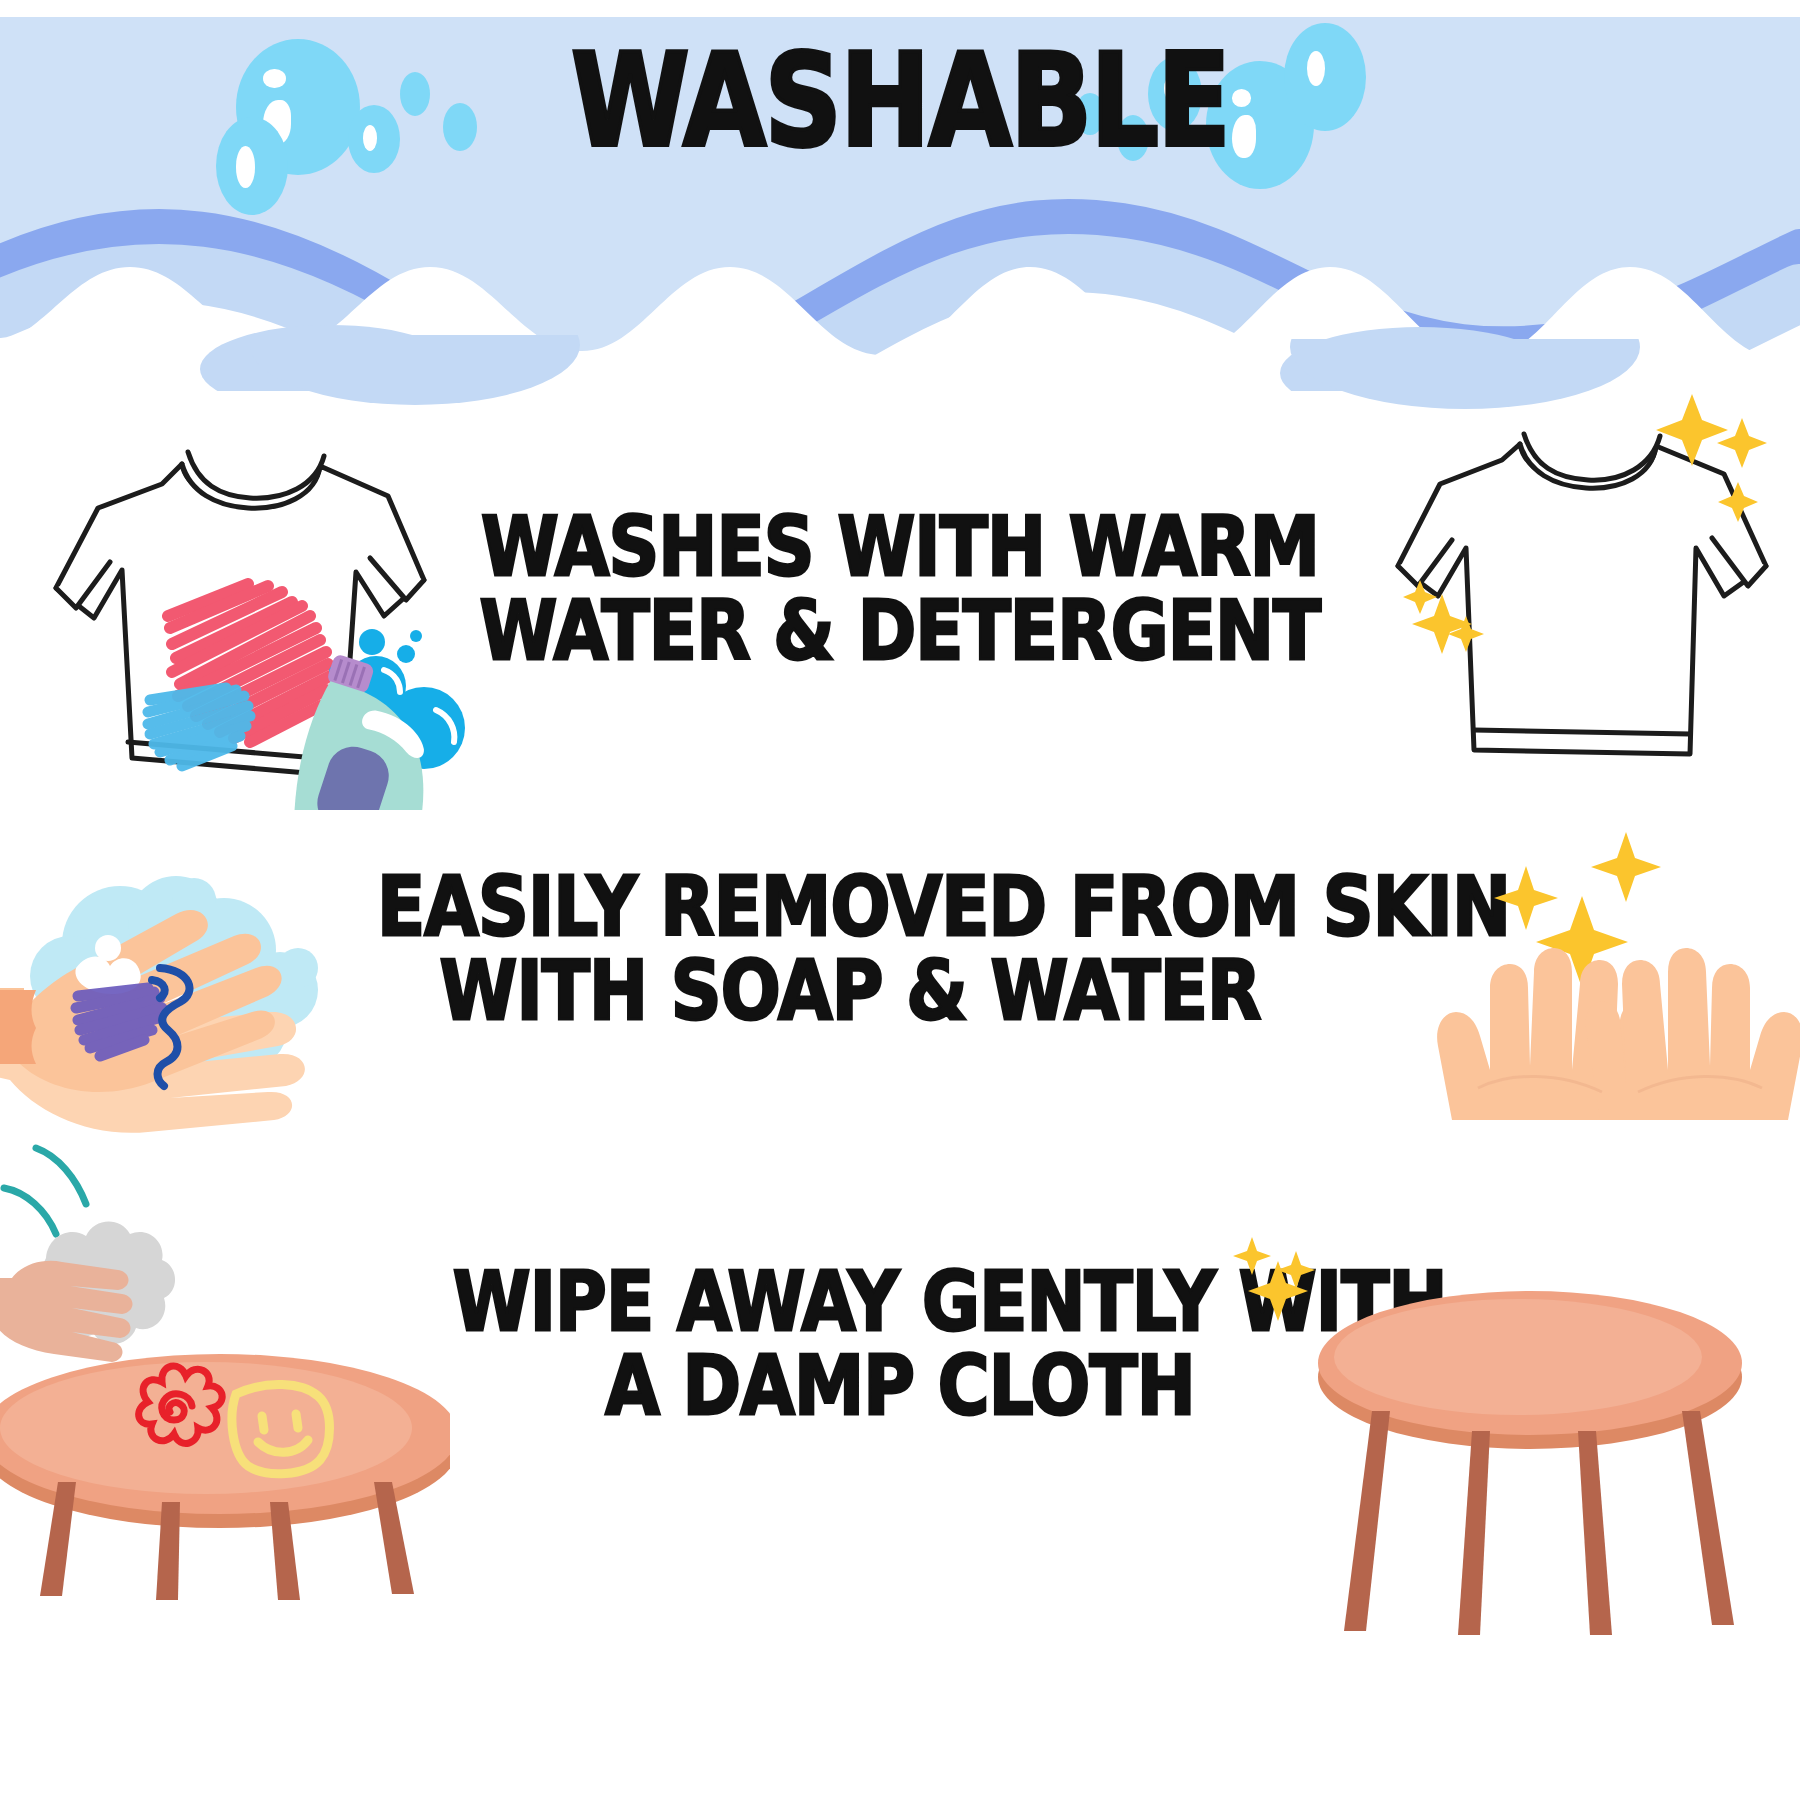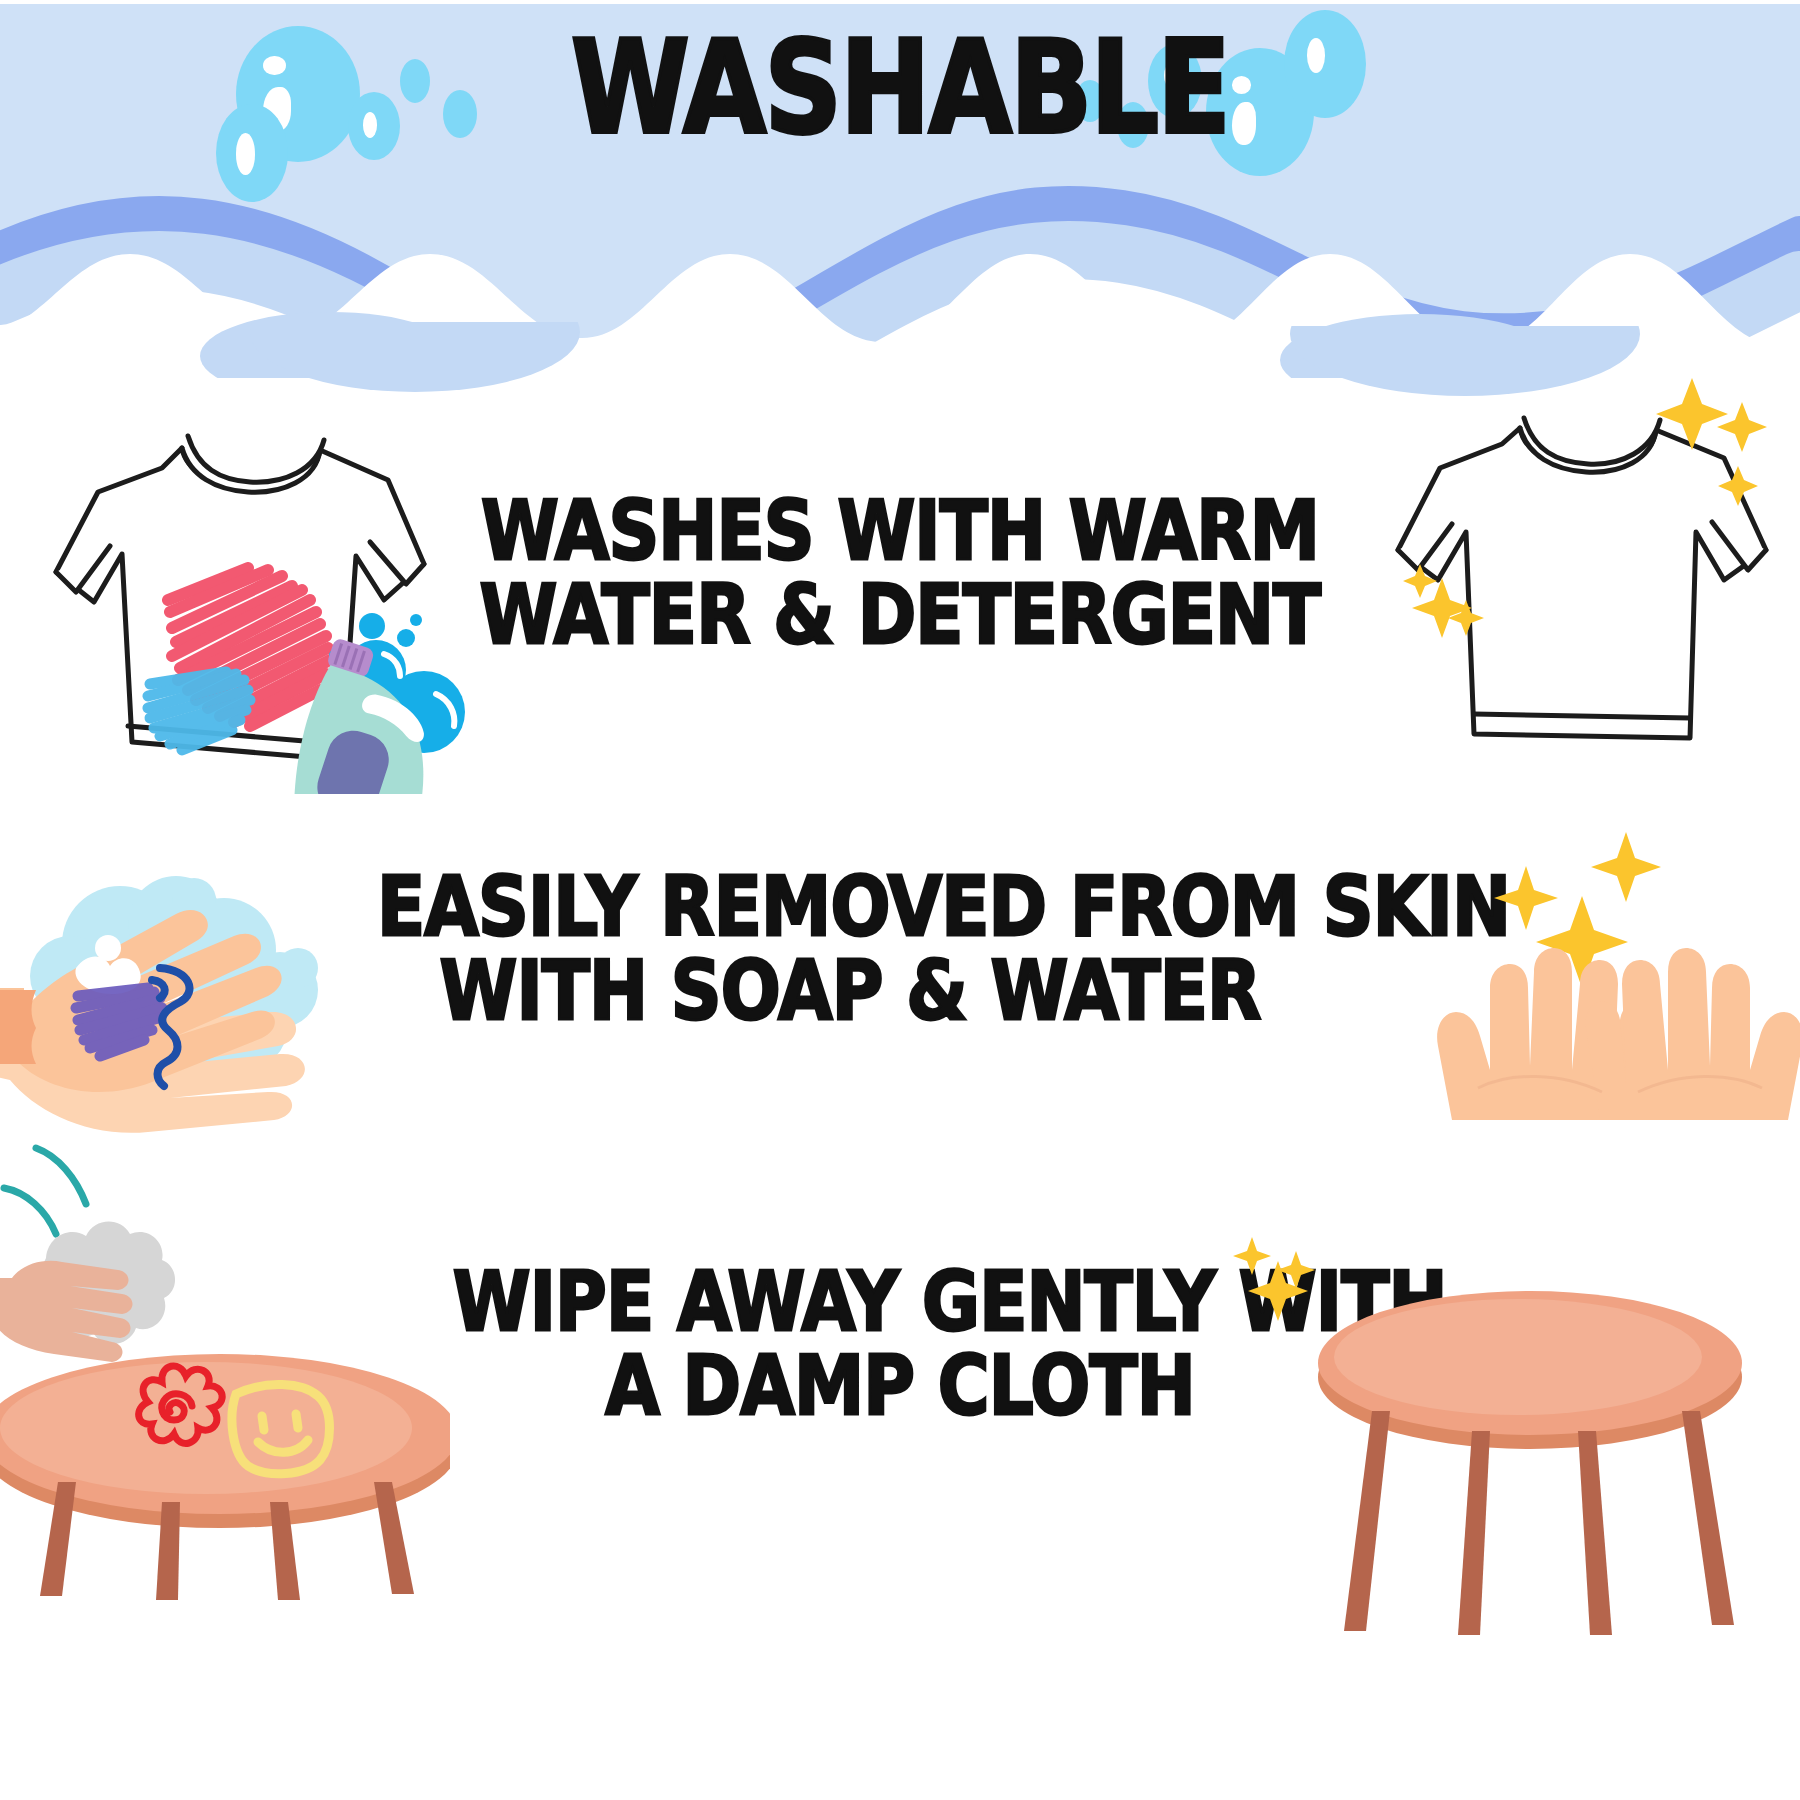--- a/index.html
+++ b/index.html
@@ -6,21 +6,21 @@
   body{
     width:1800px;height:1800px;
     background:#ffffff;
     font-family:"Liberation Sans", sans-serif;
     overflow:hidden;
     position:relative;
   }
   #poster{position:relative;width:1800px;height:1800px;overflow:hidden;background:#fff;}
 
   
-  .header{position:absolute;left:0;top:4px;width:1800px;height:400px;overflow:hidden;}
+  .header{position:absolute;left:0;top:17px;width:1800px;height:400px;overflow:hidden;}
   .header-bg{position:absolute;left:0;top:0;width:1800px;height:400px;}
   .header-title{
     position:absolute;left:0;top:20px;width:1800px;text-align:center;
     font-family:"DejaVu Sans", sans-serif;
     font-weight:700;
     font-size:128px;
     letter-spacing:-2px;
     color:#111111;
     transform:scaleX(0.84);
     line-height:1.0;
@@ -114,21 +114,21 @@
       <div class="shine" style="left:24%;top:22%;width:18%;height:14%;"></div>
       <div class="shine" style="left:24%;top:42%;width:22%;height:34%;border-radius:60% 40% 50% 50%;"></div>
     </div>
     <div class="bubble" style="left:1284px;top:6px;width:82px;height:108px;">
       <div class="shine" style="left:28%;top:26%;width:22%;height:32%;"></div>
     </div>
 
     <div class="header-title">WASHABLE</div>
   </div>
 
-  <div class="row" style="top:384px;height:440px;">
+  <div class="row" style="top:400px;height:440px;">
 
     <svg class="art" style="left:20px;top:-10px;" width="500" height="420" viewBox="0 0 500 420">
 
       <g fill="#ffffff" stroke="#1c1c1c" stroke-width="5" stroke-linejoin="round" stroke-linecap="round">
         <path d="M142,94 L78,118 L36,198 L74,228 L102,180 L112,368 L322,386 L336,182 L364,226 L404,190 L368,106 L300,76
                  C296,104 258,116 228,114 C196,112 166,98 162,74 Z"></path>
         <path d="M162,74 C170,102 196,116 228,118 C262,120 296,106 300,76"></path>
         <path d="M168,62 C178,94 200,106 230,108 C264,110 296,96 304,66"></path>
         <path d="M36,198 L56,218 L90,172"></path>
         <path d="M404,190 L386,210 L350,168"></path>

